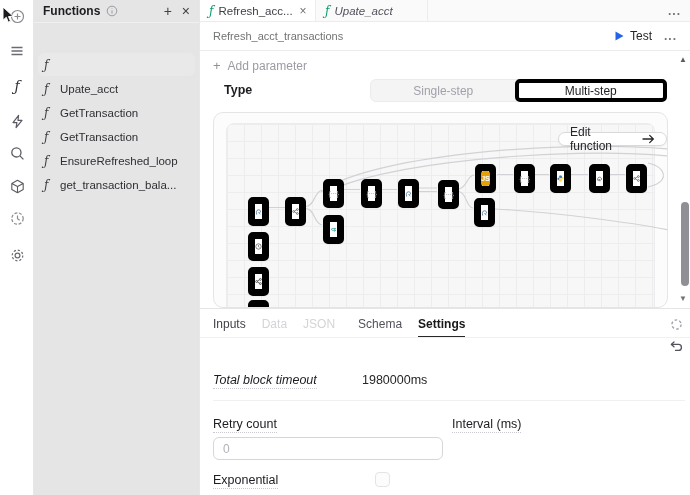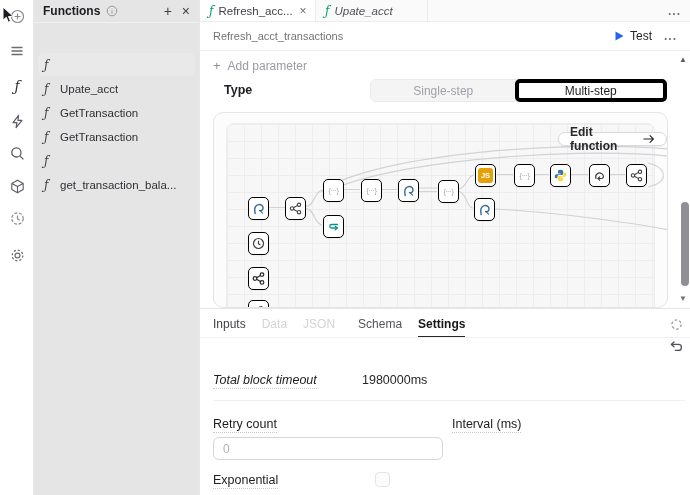--- a/index.html
+++ b/index.html
@@ -55,25 +55,25 @@
   .type-label { position:absolute; left:13px; top:32px; font-size:12.5px; font-weight:600; color:#1c1c21;margin-left:11px; }
   .segmented { position:absolute; left:170px; top:28px; width:297px; height:23px; background:#f4f4f5; border:1px solid #ebebed; border-radius:6px; display:flex; }
   .seg { flex:1; display:flex; align-items:center; justify-content:center; font-size:12px; color:#a1a1aa; border-radius:5px; }
   .seg.selected { background:#fff; border:4px solid #000000; color:#1c1c21; margin:-1px; }
 
   .canvas { position:absolute; left:13px; top:61px; width:455px; height:196px; border:1px solid #e5e5e7; border-radius:10px; background:#fcfcfc; overflow:hidden; }
   .grid { position:absolute; left:12px; top:10px; right:12px; bottom:-4px; border:1px solid #ececee; border-radius:8px 8px 0 0; background-color:#f7f7f8;
     background-image:linear-gradient(#ededee 1px, transparent 1px), linear-gradient(90deg,#ededee 1px, transparent 1px);
     background-size:17px 17px; }
   .edges { position:absolute; left:0; top:0; width:455px; height:196px; }
-  .node { position:absolute; width:21px; height:23px; background:#fff; border:1px solid #000000; border-radius:5px; box-shadow:0 1px 1px rgba(0,0,0,.04); display:flex; align-items:center; justify-content:center; }
+  .node { position:absolute; width:21px; height:29px; background:#fff; border:7px solid #000000; border-radius:5px; box-shadow:0 1px 1px rgba(0,0,0,.04); display:flex; align-items:center; justify-content:center; }
   .node .braces { font-size:7.5px; color:#a8a8ae; letter-spacing:-0.5px; }
   .node .jsbadge { width:15px; height:15px; border-radius:3px; display:flex; align-items:center; justify-content:center; color:#fff; font-weight:700; font-size:7.5px; }
   .node .f-ic { font-family:"DejaVu Serif","Liberation Serif",serif; font-style:italic; font-size:12px; color:#3f3f46; }
-  .edit-btn { position:absolute; left:344px; top:19px; height:14px; background:#fff; border:1px solid #d9d9db; border-radius:12px; display:flex; align-items:center; gap:7px; padding:0 11px; font-size:12px; color:#27272a; box-shadow:0 1px 2px rgba(0,0,0,.05);font-weight:bold; }
+  .edit-btn { position:absolute; left:344px; top:19px; height:14px; background:#fff; border:1px solid #d9d9db; border-radius:12px; display:flex; align-items:center; gap:7px; padding:0 11px; font-size:12px; color:#27272a; box-shadow:0 1px 2px rgba(0,0,0,.05); }
 
   .vscroll-up   { position:absolute; left:479px; top:4px;   font-size:8px; color:#5b5b63; }
   .vscroll-thumb{ position:absolute; left:481px; top:151px; width:8px; height:84px; border-radius:4px; background:#8f8f95; }
   .vscroll-down { position:absolute; left:479px; top:243px; font-size:8px; color:#71717a; }
 
   
   .bottom { position:absolute; left:0; top:308px; width:490px; height:187px; border-top:1px solid #e5e5e7; background:#fff; }
   .btabs { position:absolute; left:13px; top:8px; display:flex; gap:16px; font-size:12px; }
   .btab { padding-bottom:5px; }
   .btab.normal { color:#3f3f46; }
@@ -181,20 +181,21 @@
       <div class="sb-item">
         <span class="f-ic">ƒ</span>
         <span class="lbl">GetTransaction</span>
       </div>
       <div class="sb-item">
         <span class="f-ic">ƒ</span>
         <span class="lbl">GetTransaction</span>
       </div>
       <div class="sb-item">
         <span class="f-ic">ƒ</span>
+        <span class="lbl">EnsureRefreshed_loop</span>
       </div>
       <div class="sb-item">
         <span class="f-ic">ƒ</span>
         <span class="lbl">get_transaction_bala...</span>
       </div>
     </div>
   </div>
 
   <div class="abs main">
 

